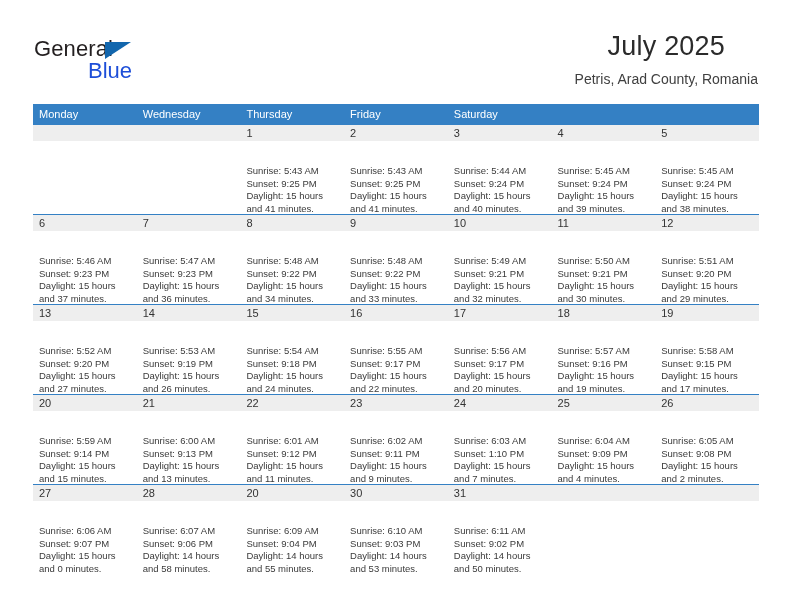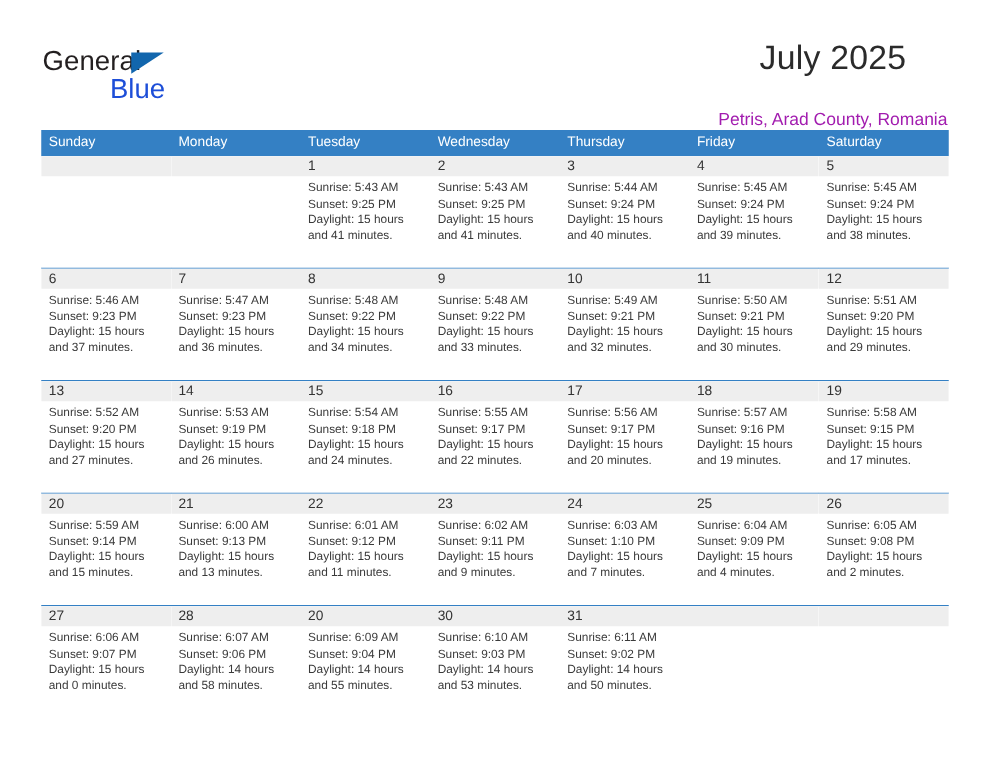--- a/index.html
+++ b/index.html
@@ -78,23 +78,23 @@
   .cal-title {
     font-size: 27px;
     color: #2b2b2b;
     line-height: 32px;
     font-weight: normal;
     margin: 0;
     letter-spacing: 0.2px;
   }
   .cal-subtitle {
     font-size: 14px;
-    color: #a21caf;
+    color: #404040;
     line-height: 18px;
-    margin: 24px 0 0 0;
+    margin: 8px 0 0 0;
     font-weight: normal;
   }
 
   
   .calendar {
     position: absolute;
     left: 33px;
     top: 104px;
     width: 726px;
   }
@@ -140,20 +140,21 @@
   }
   .daynum {
     font-size: 11px;
     line-height: 16px;
     color: #333333;
     padding-left: 6px;
     display: block;
   }
   .day-body {
     padding: 4px 5px 0 6px;
+    margin-top: 20px;
   }
   .day-line {
     font-size: 9.5px;
     line-height: 12.6px;
     color: #3a3a3a;
     white-space: nowrap;
   }
 </style>
 </head>
 <body>
@@ -171,23 +172,21 @@
     <div class="title-block">
       <h1 class="cal-title">July 2025</h1>
       <h2 class="cal-subtitle">Petris, Arad County, Romania</h2>
     </div>
 
   </div>
 
   <div class="calendar">
 
     <div class="weekday-row">
-      <div class="weekday-cell">Sunday</div>
       <div class="weekday-cell">Monday</div>
-      <div class="weekday-cell">Tuesday</div>
       <div class="weekday-cell">Wednesday</div>
       <div class="weekday-cell">Thursday</div>
       <div class="weekday-cell">Friday</div>
       <div class="weekday-cell">Saturday</div>
     </div>
 
     <div class="week-row">
       <div class="day-cell">
         <div class="daynum-band">
             <span class="daynum"></span>

